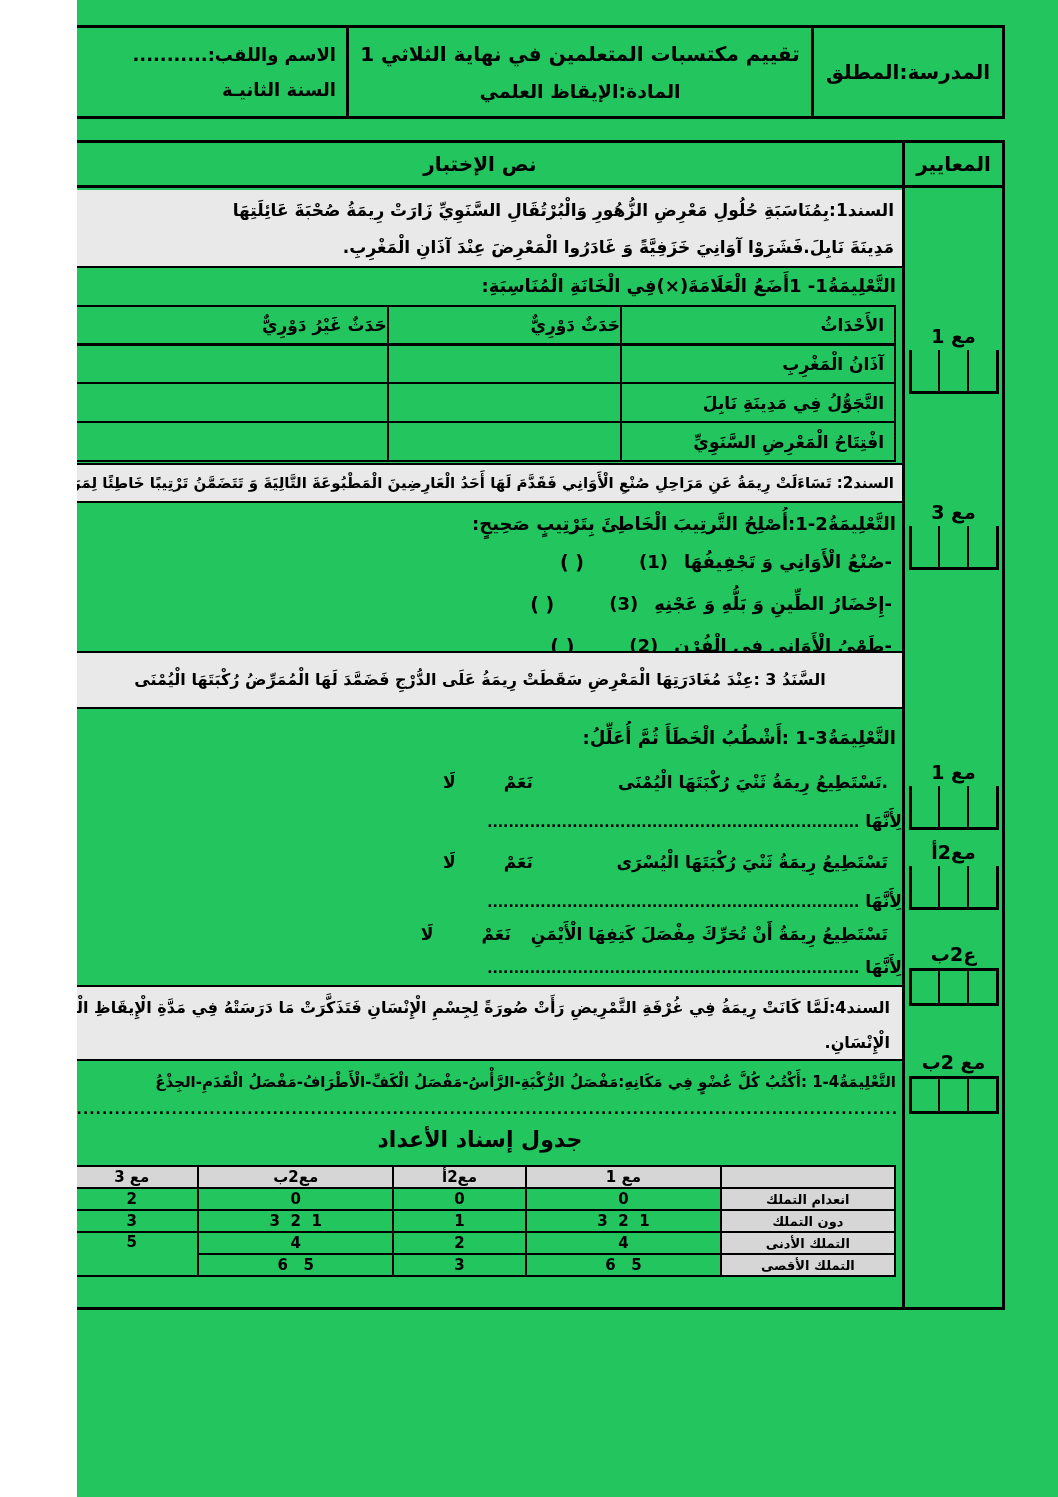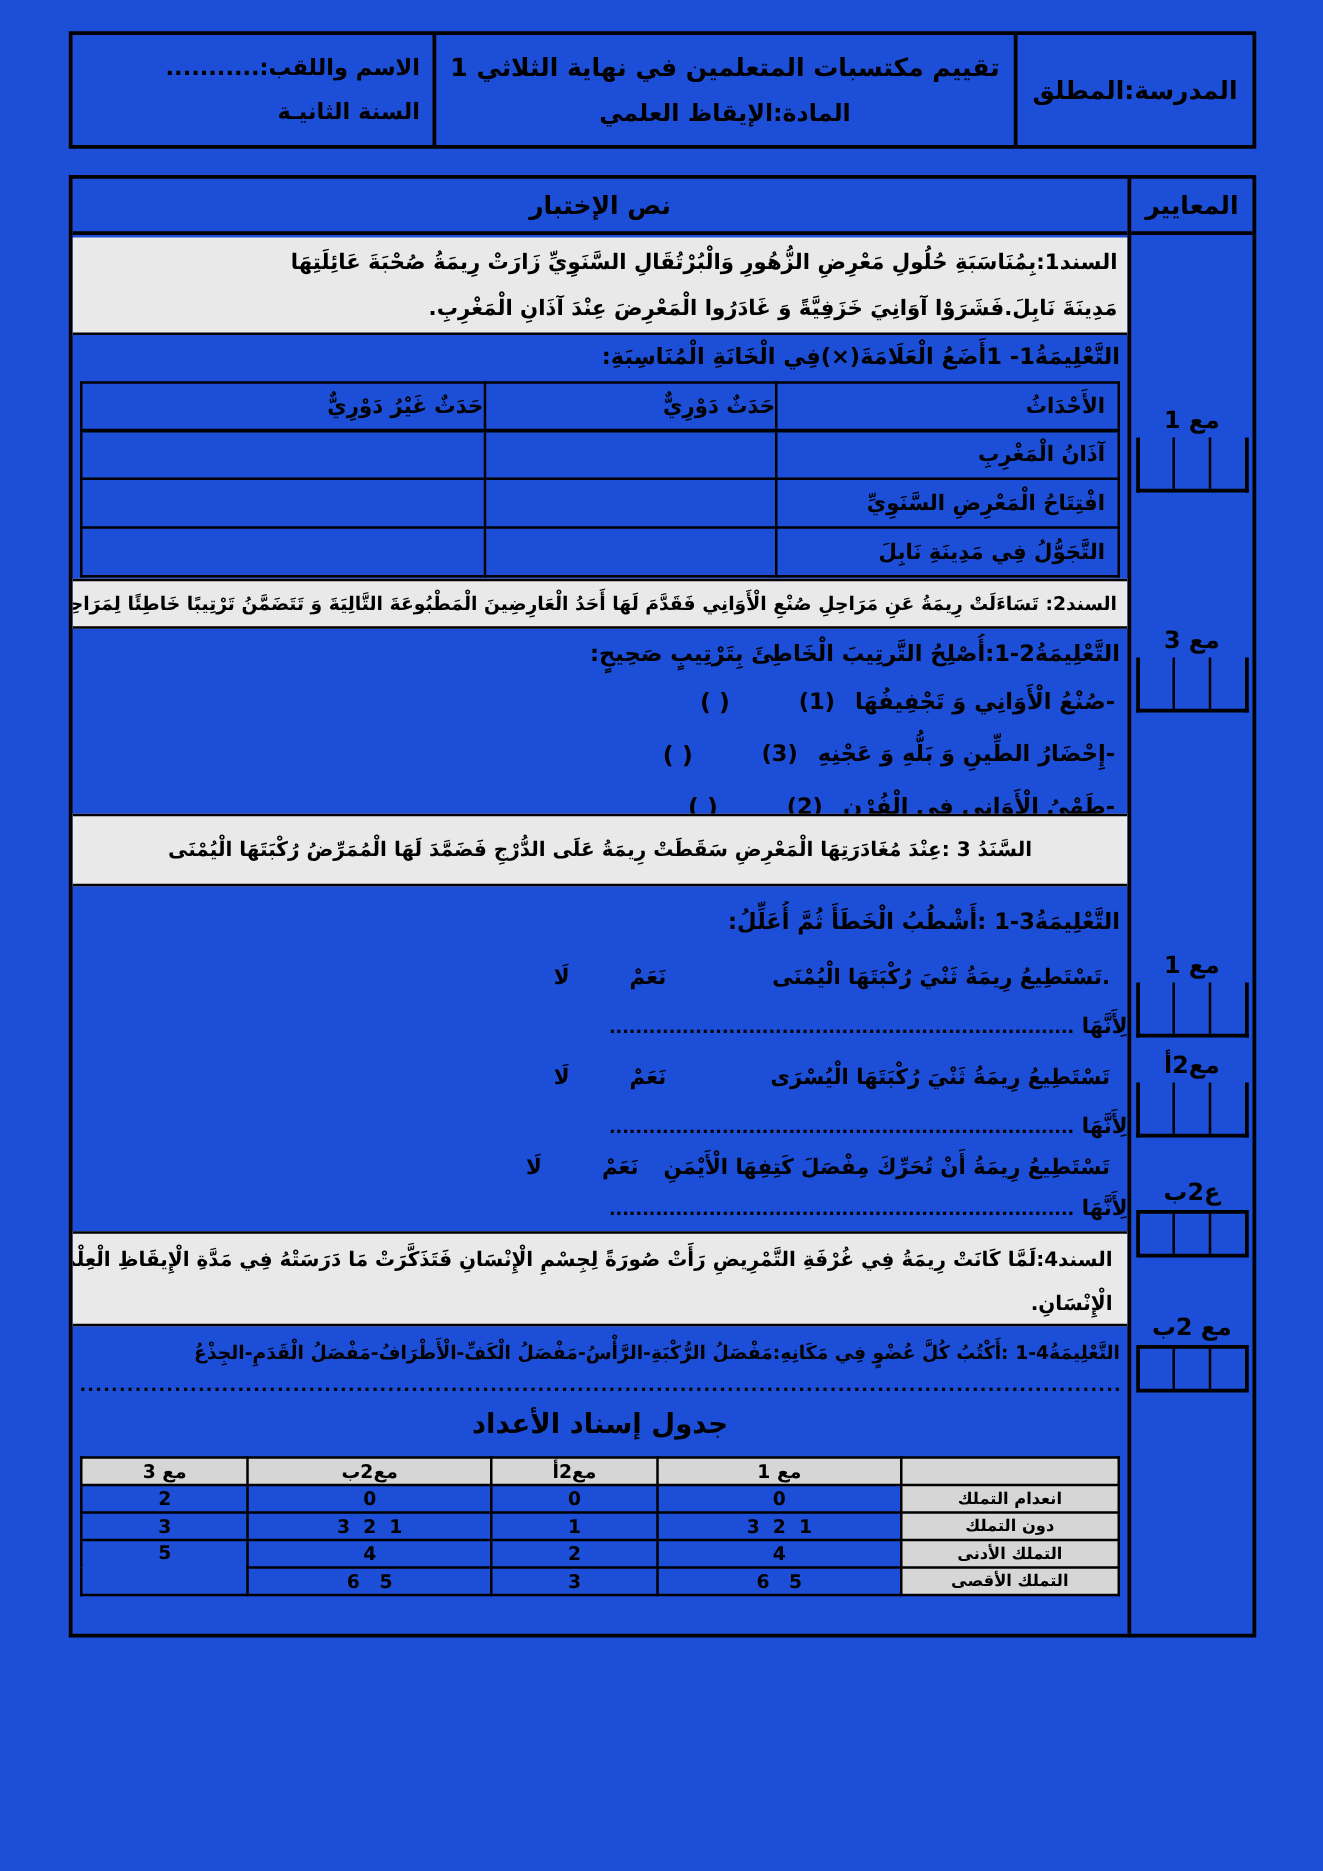--- a/index.html
+++ b/index.html
@@ -1,18 +1,18 @@
 <!DOCTYPE html>
 <html lang="ar" dir="rtl"><head>
 <meta charset="utf-8">
 <style>
   * { box-sizing: border-box; margin: 0; padding: 0; }
   html,body { background:#fff; }
   body { width:1058px; height:1497px; font-family:"DejaVu Sans", sans-serif; font-weight:bold; color:#000; }
-  .page { position:relative; width:1058px; height:1497px; direction:rtl; background:#1d4ed8; overflow:hidden; }
+  .page { position:relative; width:981px; height:1497px; direction:rtl; background:#22c55e; overflow:hidden; }
 
   
   .header-box { position:absolute; top:25px; right:53px; width:950px; height:94px; border:3px solid #000; display:flex; }
   .h-cell { display:flex; flex-direction:column; justify-content:center; }
   .h-school { width:188px; align-items:center; font-size:20px; }
   .h-mid { flex:1; border-left:3px solid #000; border-right:3px solid #000; align-items:center; gap:14px; }
   .h-title { font-size:20px; }
   .h-subject { font-size:19px; }
   .h-name { width:288px; padding-right:10px; gap:14px;padding-left:37px; }
   .h-name div { font-size:18px; }
@@ -170,26 +170,26 @@
             <td class="ev-label">الأَحْدَاثُ</td>
             <td class="ev-c">حَدَثٌ دَوْرِيٌّ</td>
             <td class="ev-c">حَدَثٌ غَيْرُ دَوْرِيٌّ</td>
           </tr>
           <tr>
             <td class="ev-label">آذَانُ الْمَغْرِبِ</td>
             <td class="ev-c"></td>
             <td class="ev-c"></td>
           </tr>
           <tr>
+            <td class="ev-label">التَّجَوُّلُ فِي مَدِينَةِ نَابِلَ</td>
+            <td class="ev-c"></td>
+            <td class="ev-c"></td>
+          </tr>
+          <tr>
             <td class="ev-label">افْتِتَاحُ الْمَعْرِضِ السَّنَوِيِّ</td>
-            <td class="ev-c"></td>
-            <td class="ev-c"></td>
-          </tr>
-          <tr>
-            <td class="ev-label">التَّجَوُّلُ فِي مَدِينَةِ نَابِلَ</td>
             <td class="ev-c"></td>
             <td class="ev-c"></td>
           </tr>
         </tbody>
           </table>
       </div>
 
       <div class="blk sanad2 gray">السند2: تَسَاءَلَتْ رِيمَةُ عَنِ مَرَاحِلِ صُنْعِ الْأَوَانِي فَقَدَّمَ لَهَا أَحَدُ الْعَارِضِينَ الْمَطْبُوعَةَ التَّالِيَةَ وَ تَتَضَمَّنُ تَرْتِيبًا خَاطِئًا لِمَرَاحِلَ صُنْعِ الْأَوَانِي</div>
 
       <div class="blk instr t2head">التَّعْلِيمَةُ2-1:أُصْلِحُ التَّرتِيبَ الْخَاطِئَ بِتَرْتِيبٍ صَحِيحٍ:</div>

